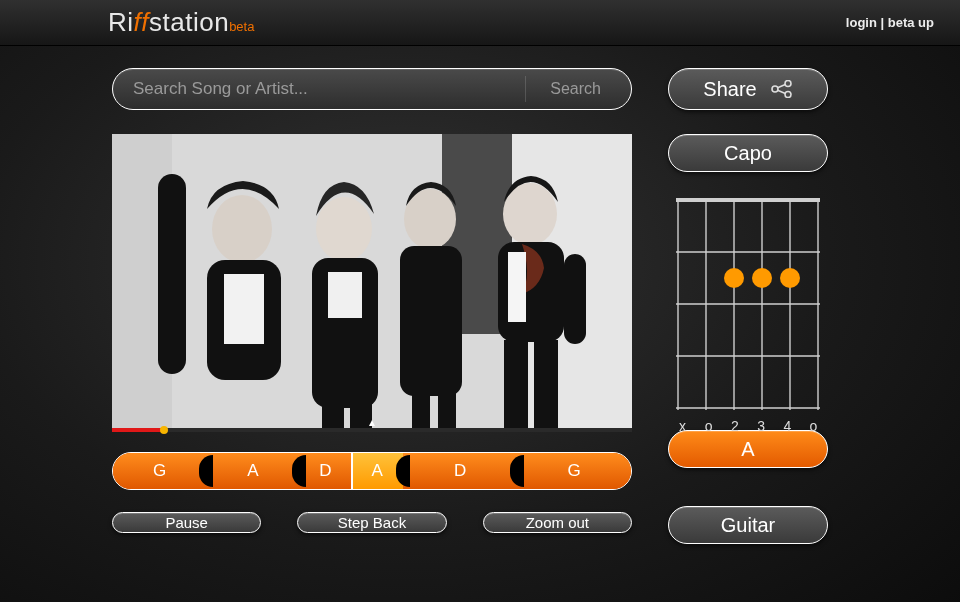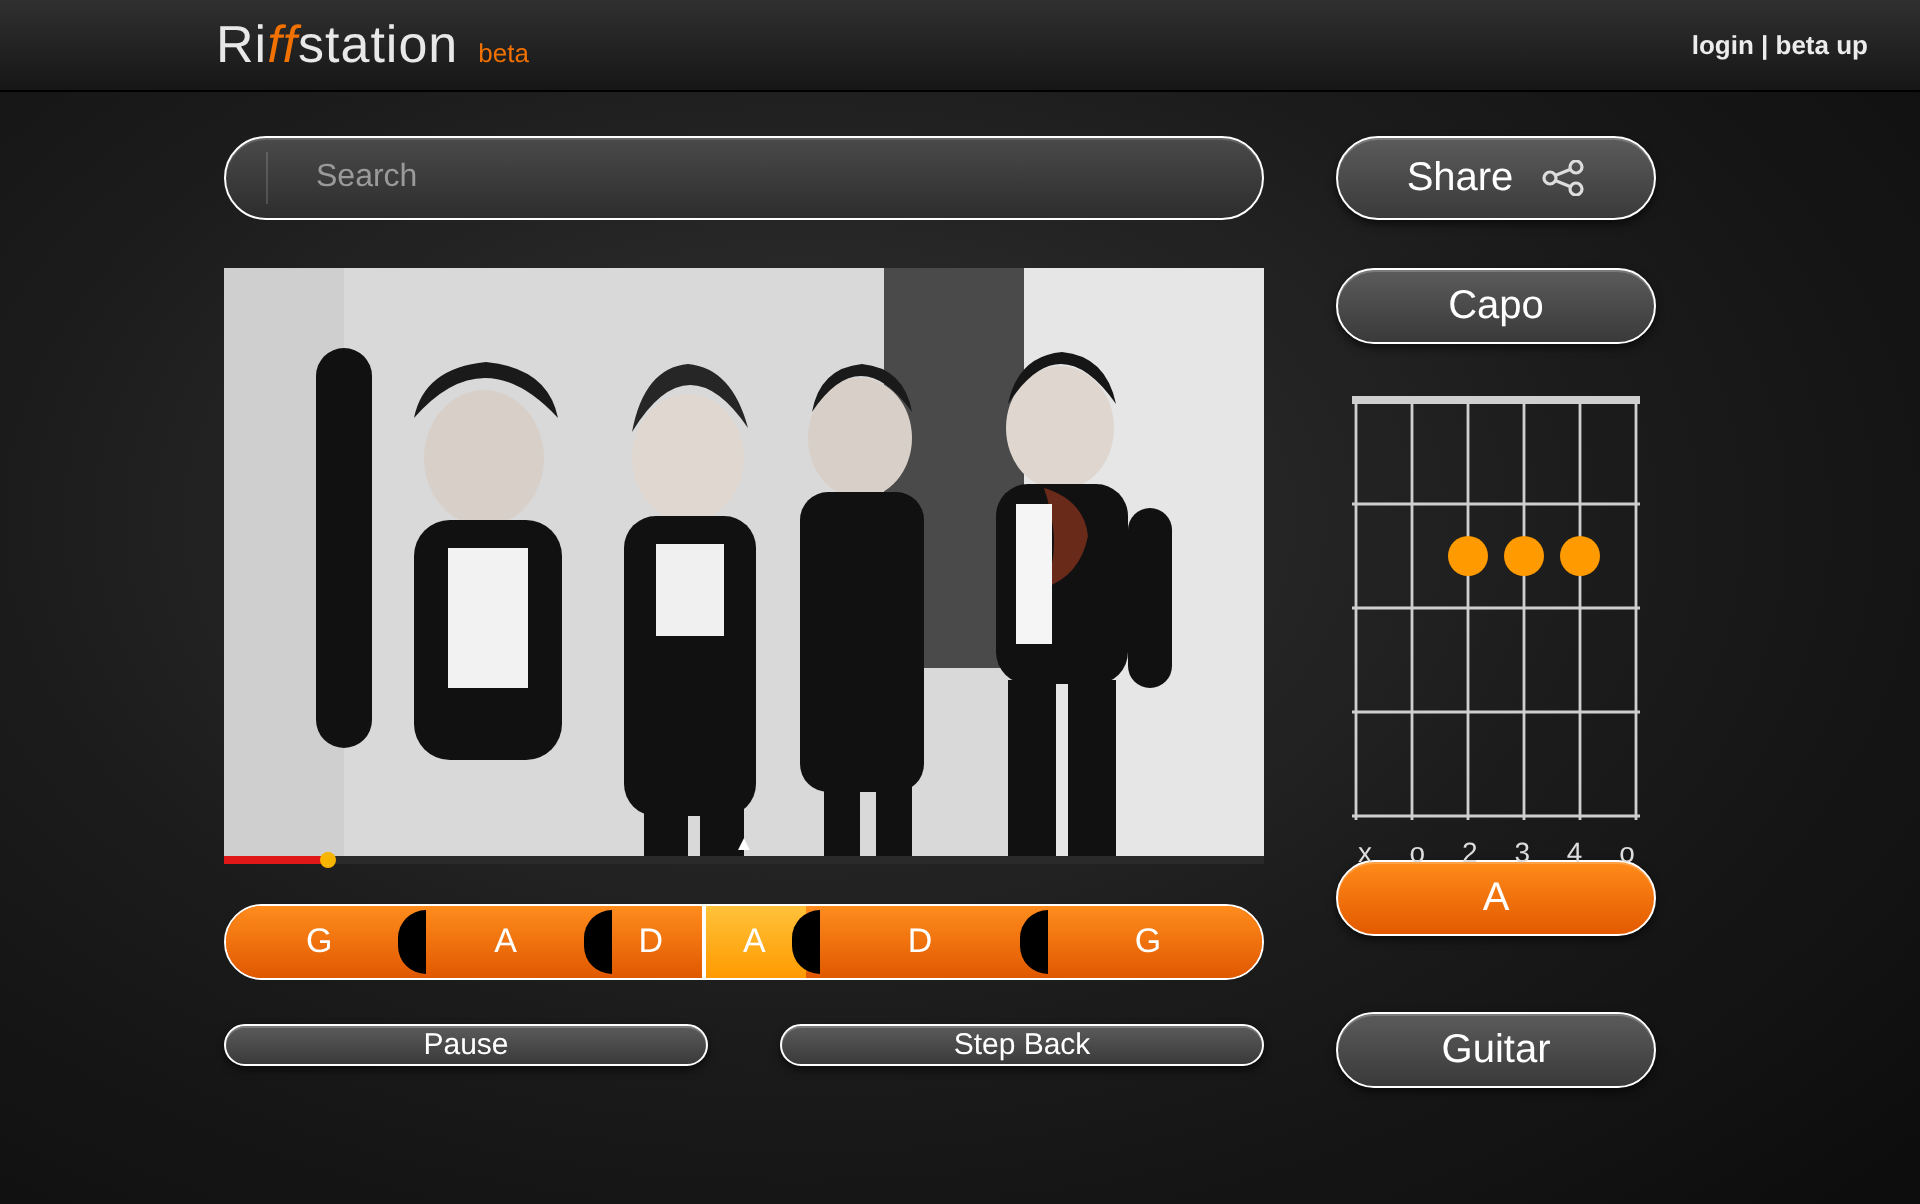--- a/index.html
+++ b/index.html
@@ -12,21 +12,21 @@
 
   
   .header {
     height: 46px;
     background: linear-gradient(#303030, #161616);
     border-bottom: 1px solid #000;
     display: flex;
     align-items: center;
     padding: 0 26px 0 108px;
   }
-  .brand { display: flex; align-items: baseline; gap: 10px; }
+  .brand { display: flex; align-items: baseline; }
   .brand-name { font-size: 26px; font-weight: 400; color: #e8e8e8; letter-spacing: 0.5px; }
   .brand-name .ff { font-style: italic; color: #f07000; }
   .brand-tag { color: #f07000; font-size: 13px; }
   .header-spacer { flex: 1; }
   .auth { font-size: 13px; color: #ececec; font-weight: 600; }
 
   
   .main {
     display: flex;
     gap: 36px;
@@ -156,20 +156,21 @@
   <div class="header-spacer"></div>
   <div class="auth">
     <span>login</span><span> | </span><span>beta up</span>
   </div>
 </div>
 
 <div class="main">
   <div class="col-left">
 
     <div class="searchbar">
+      <input type="text" placeholder="Search Song or Artist..." style="">
       <div class="search-btn">Search</div>
     </div>
 
     <div class="video-wrap">
       <svg class="band" viewBox="0 0 520 298">
         <rect width="520" height="298" fill="#0b0b0b"></rect>
 
         <rect x="0" y="0" width="520" height="298" fill="#d9d9d9"></rect>
         <rect x="330" y="0" width="70" height="200" fill="#4a4a4a"></rect>
         <rect x="400" y="0" width="120" height="298" fill="#e6e6e6"></rect>
@@ -224,20 +225,21 @@
         <div class="chord-seg" style="width: 10%;">D</div>
         <div class="chord-seg bright" style="width: 10%;">A</div>
         <div class="chord-seg" style="width: 22%;">D</div>
         <div class="chord-seg" style="width: 22%;">G</div>
         <div class="playhead"></div>
     </div>
 
     <div class="controls">
       <div class="pill pill-sm">Pause</div>
       <div class="pill pill-sm">Step Back</div>
+      <div class="pill pill-sm">Zoom out</div>
     </div>
 
   </div>
 
   <div class="col-right">
 
     <div class="pill share-btn">
       <span>Share</span>
       <span class="share-icon">
         <svg width="22" height="18" viewBox="0 0 22 18">

